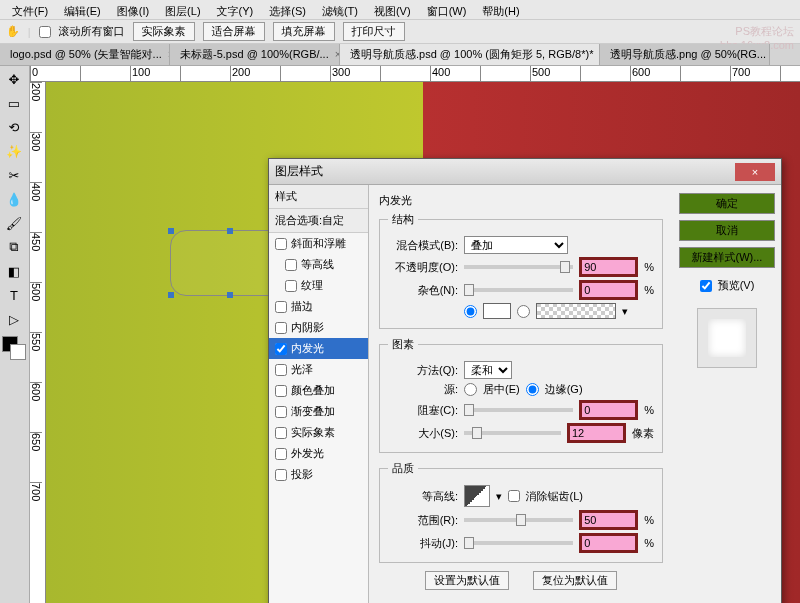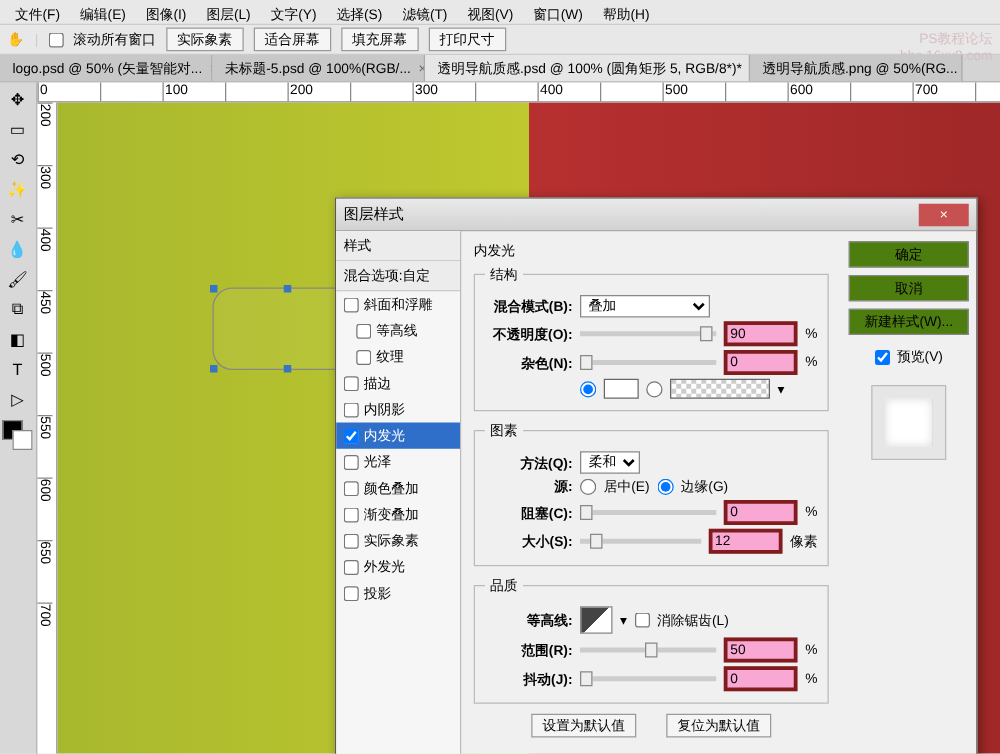--- a/index.html
+++ b/index.html
@@ -35,21 +35,21 @@
 .style-list .item{padding:3px 6px;display:flex;align-items:center;gap:4px;}
 .style-list .item.sel{background:#2f6fc9;color:#fff;}
 .panel{flex:1;padding:8px 10px;overflow:auto;}
 .rpanel{width:108px;padding:8px 6px;display:flex;flex-direction:column;gap:6px;align-items:center;}
 .rbtn{width:96px;padding:2px 0;background:#4d7c0f;border:1px solid #888;text-align:center;}
 .preview{width:60px;height:60px;background:#e6e6e6;border:1px solid #bbb;margin-top:6px;display:flex;align-items:center;justify-content:center;}
 .preview .inner{width:38px;height:38px;background:#fff;box-shadow:inset 0 0 8px rgba(0,0,0,0.15);}
 fieldset{border:1px solid #bbb;margin-bottom:8px;padding:6px 8px;}
 legend{padding:0 4px;}
 .row{display:flex;align-items:center;gap:6px;margin:3px 0;}
-.row label{width:70px;text-align:right;font-weight:bold;}
+.row label{width:70px;text-align:right;}
 .slider{flex:1;height:4px;background:#ccc;position:relative;}
 .slider .thumb{position:absolute;top:-4px;width:10px;height:12px;background:#eee;border:1px solid #888;}
 .numbox{width:59px;border:3px solid #7f1d1d;padding:1px 2px;background:#f9a8d4;}
 select{border:1px solid #888;padding:1px 2px;background:#fff;}
 .swatch{width:28px;height:16px;border:1px solid #666;display:inline-block;}
 .grad{width:80px;height:16px;background:repeating-conic-gradient(#ccc 0 25%,#fff 0 50%) 0/8px 8px;border:1px solid #666;}
 .btn-row{display:flex;gap:24px;justify-content:center;margin-top:8px;}
 .contour{width:26px;height:22px;border:1px solid #888;background:linear-gradient(135deg,#444 0%,#444 50%,#fff 50%);}
 .swatch-panel{position:absolute;left:2px;top:270px;width:26px;}
 .swatch-panel .fgbg{position:relative;width:24px;height:24px;}

